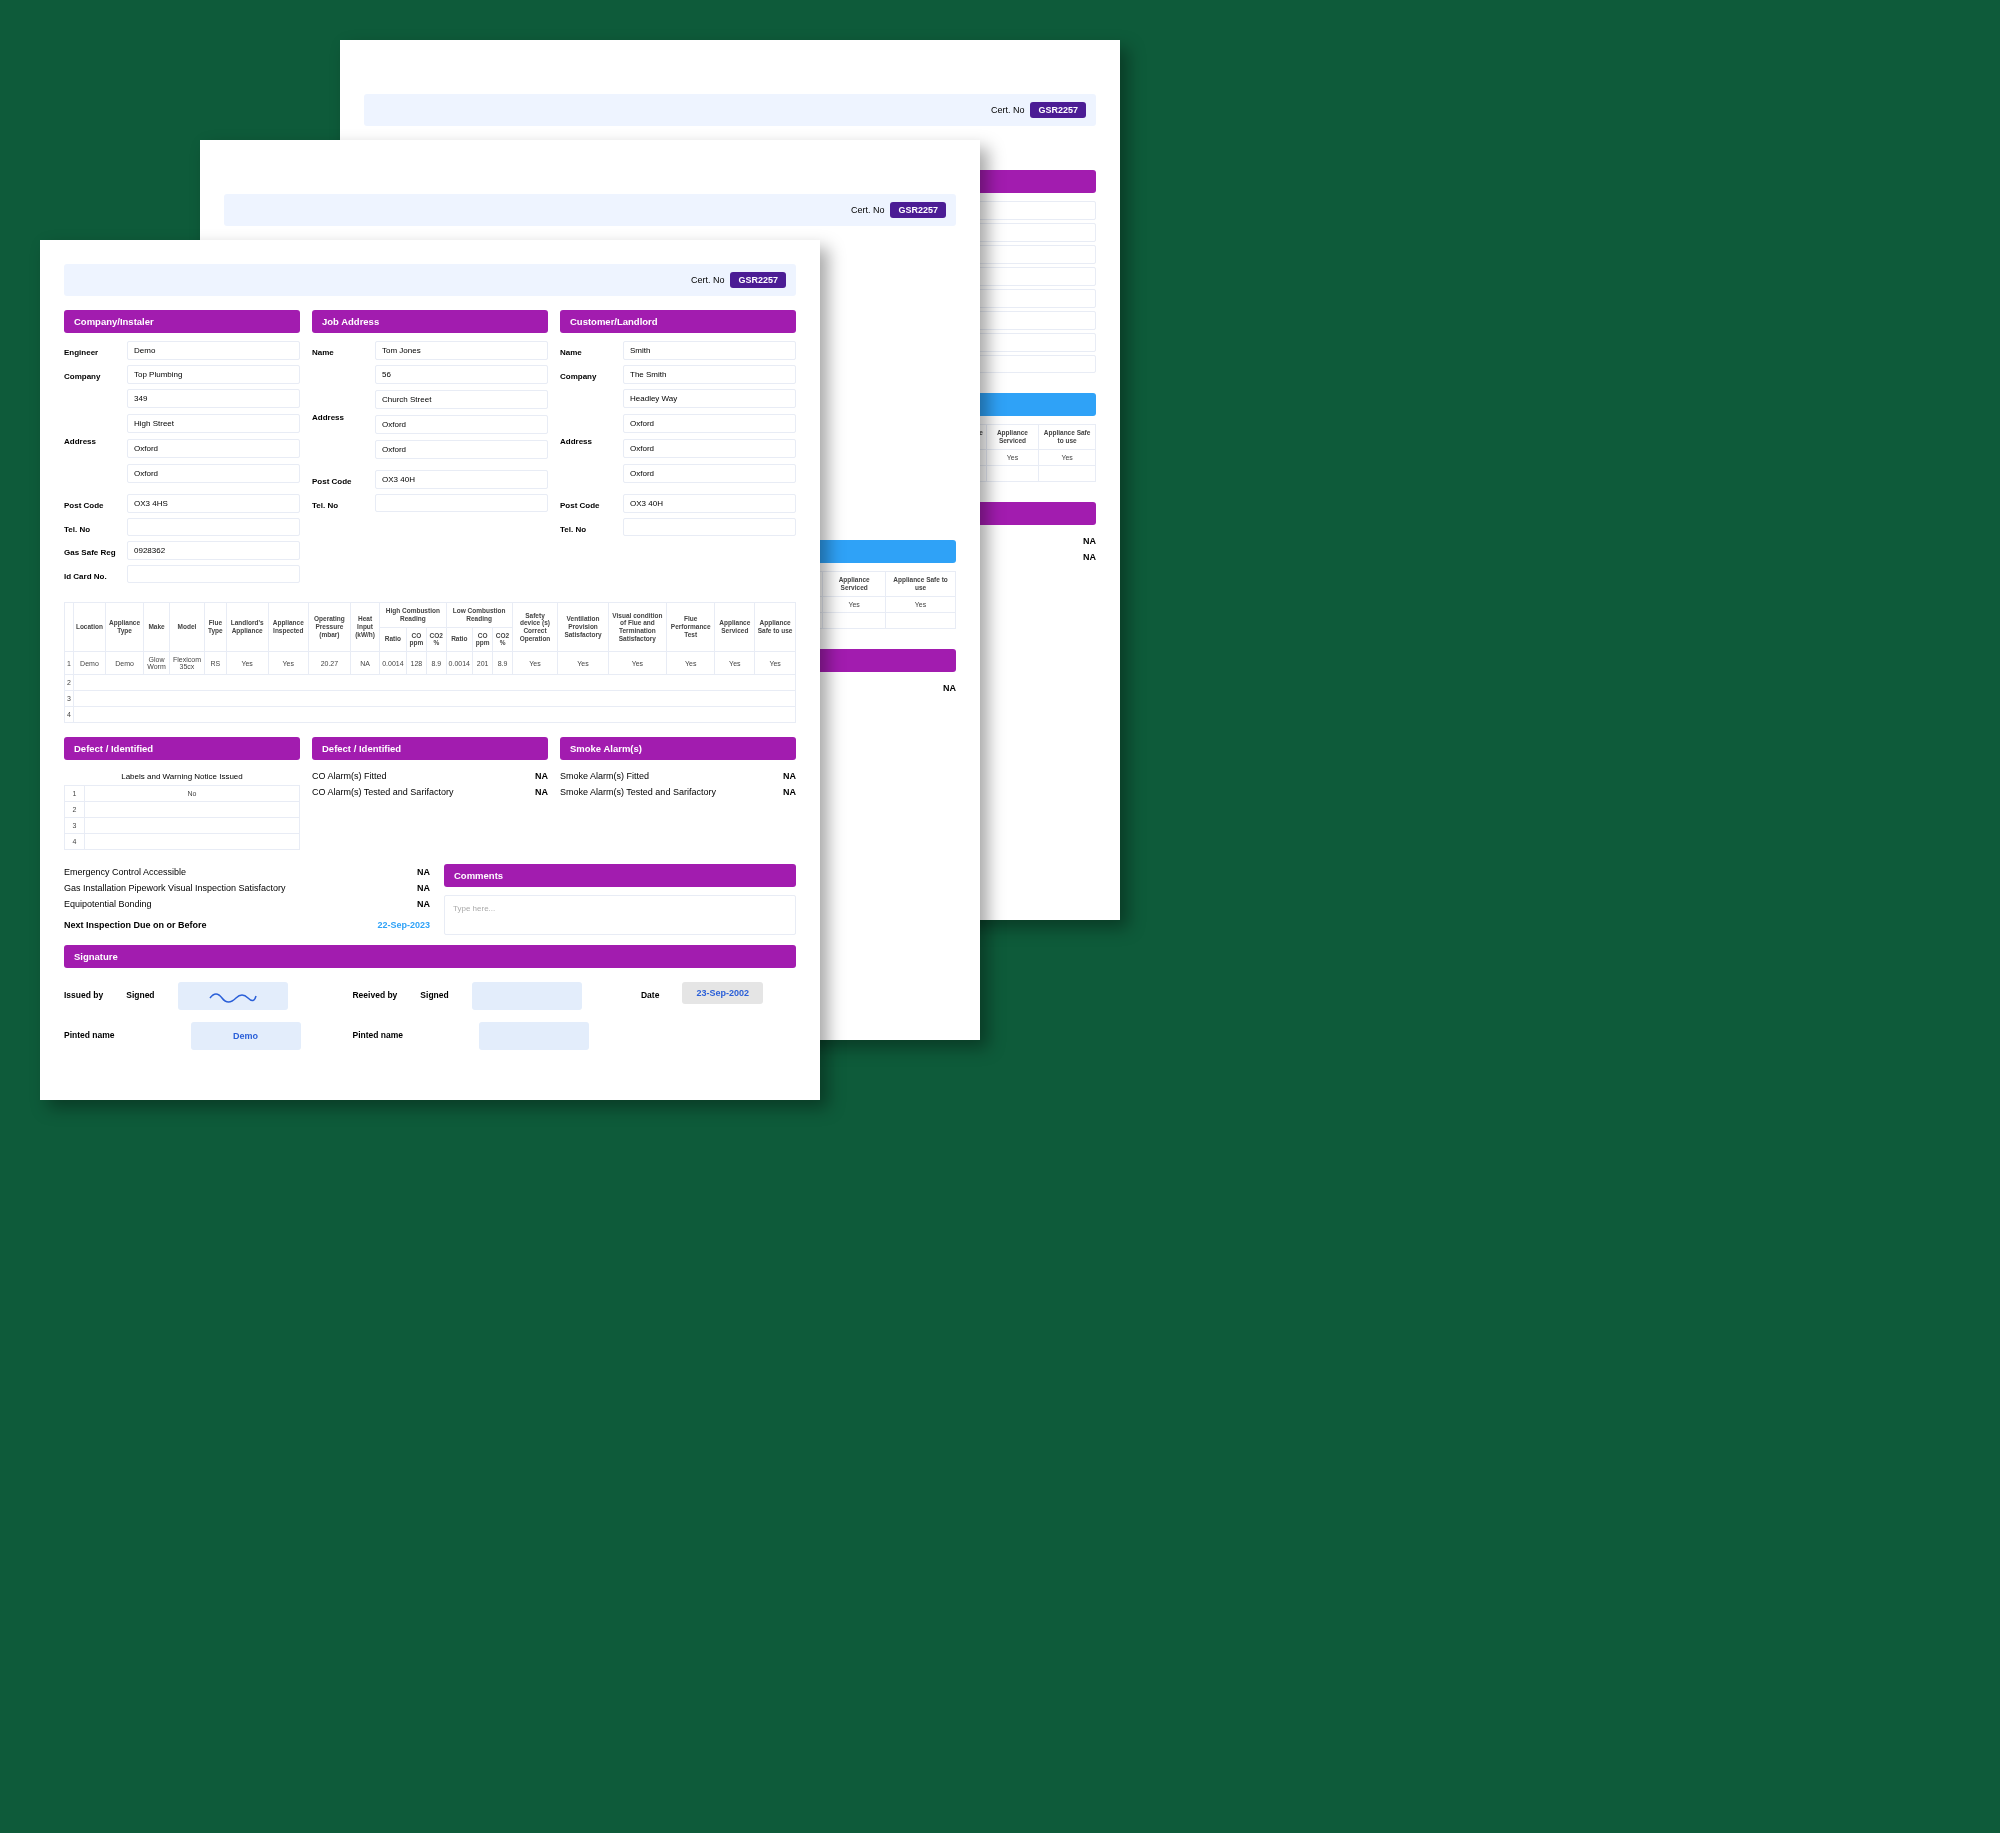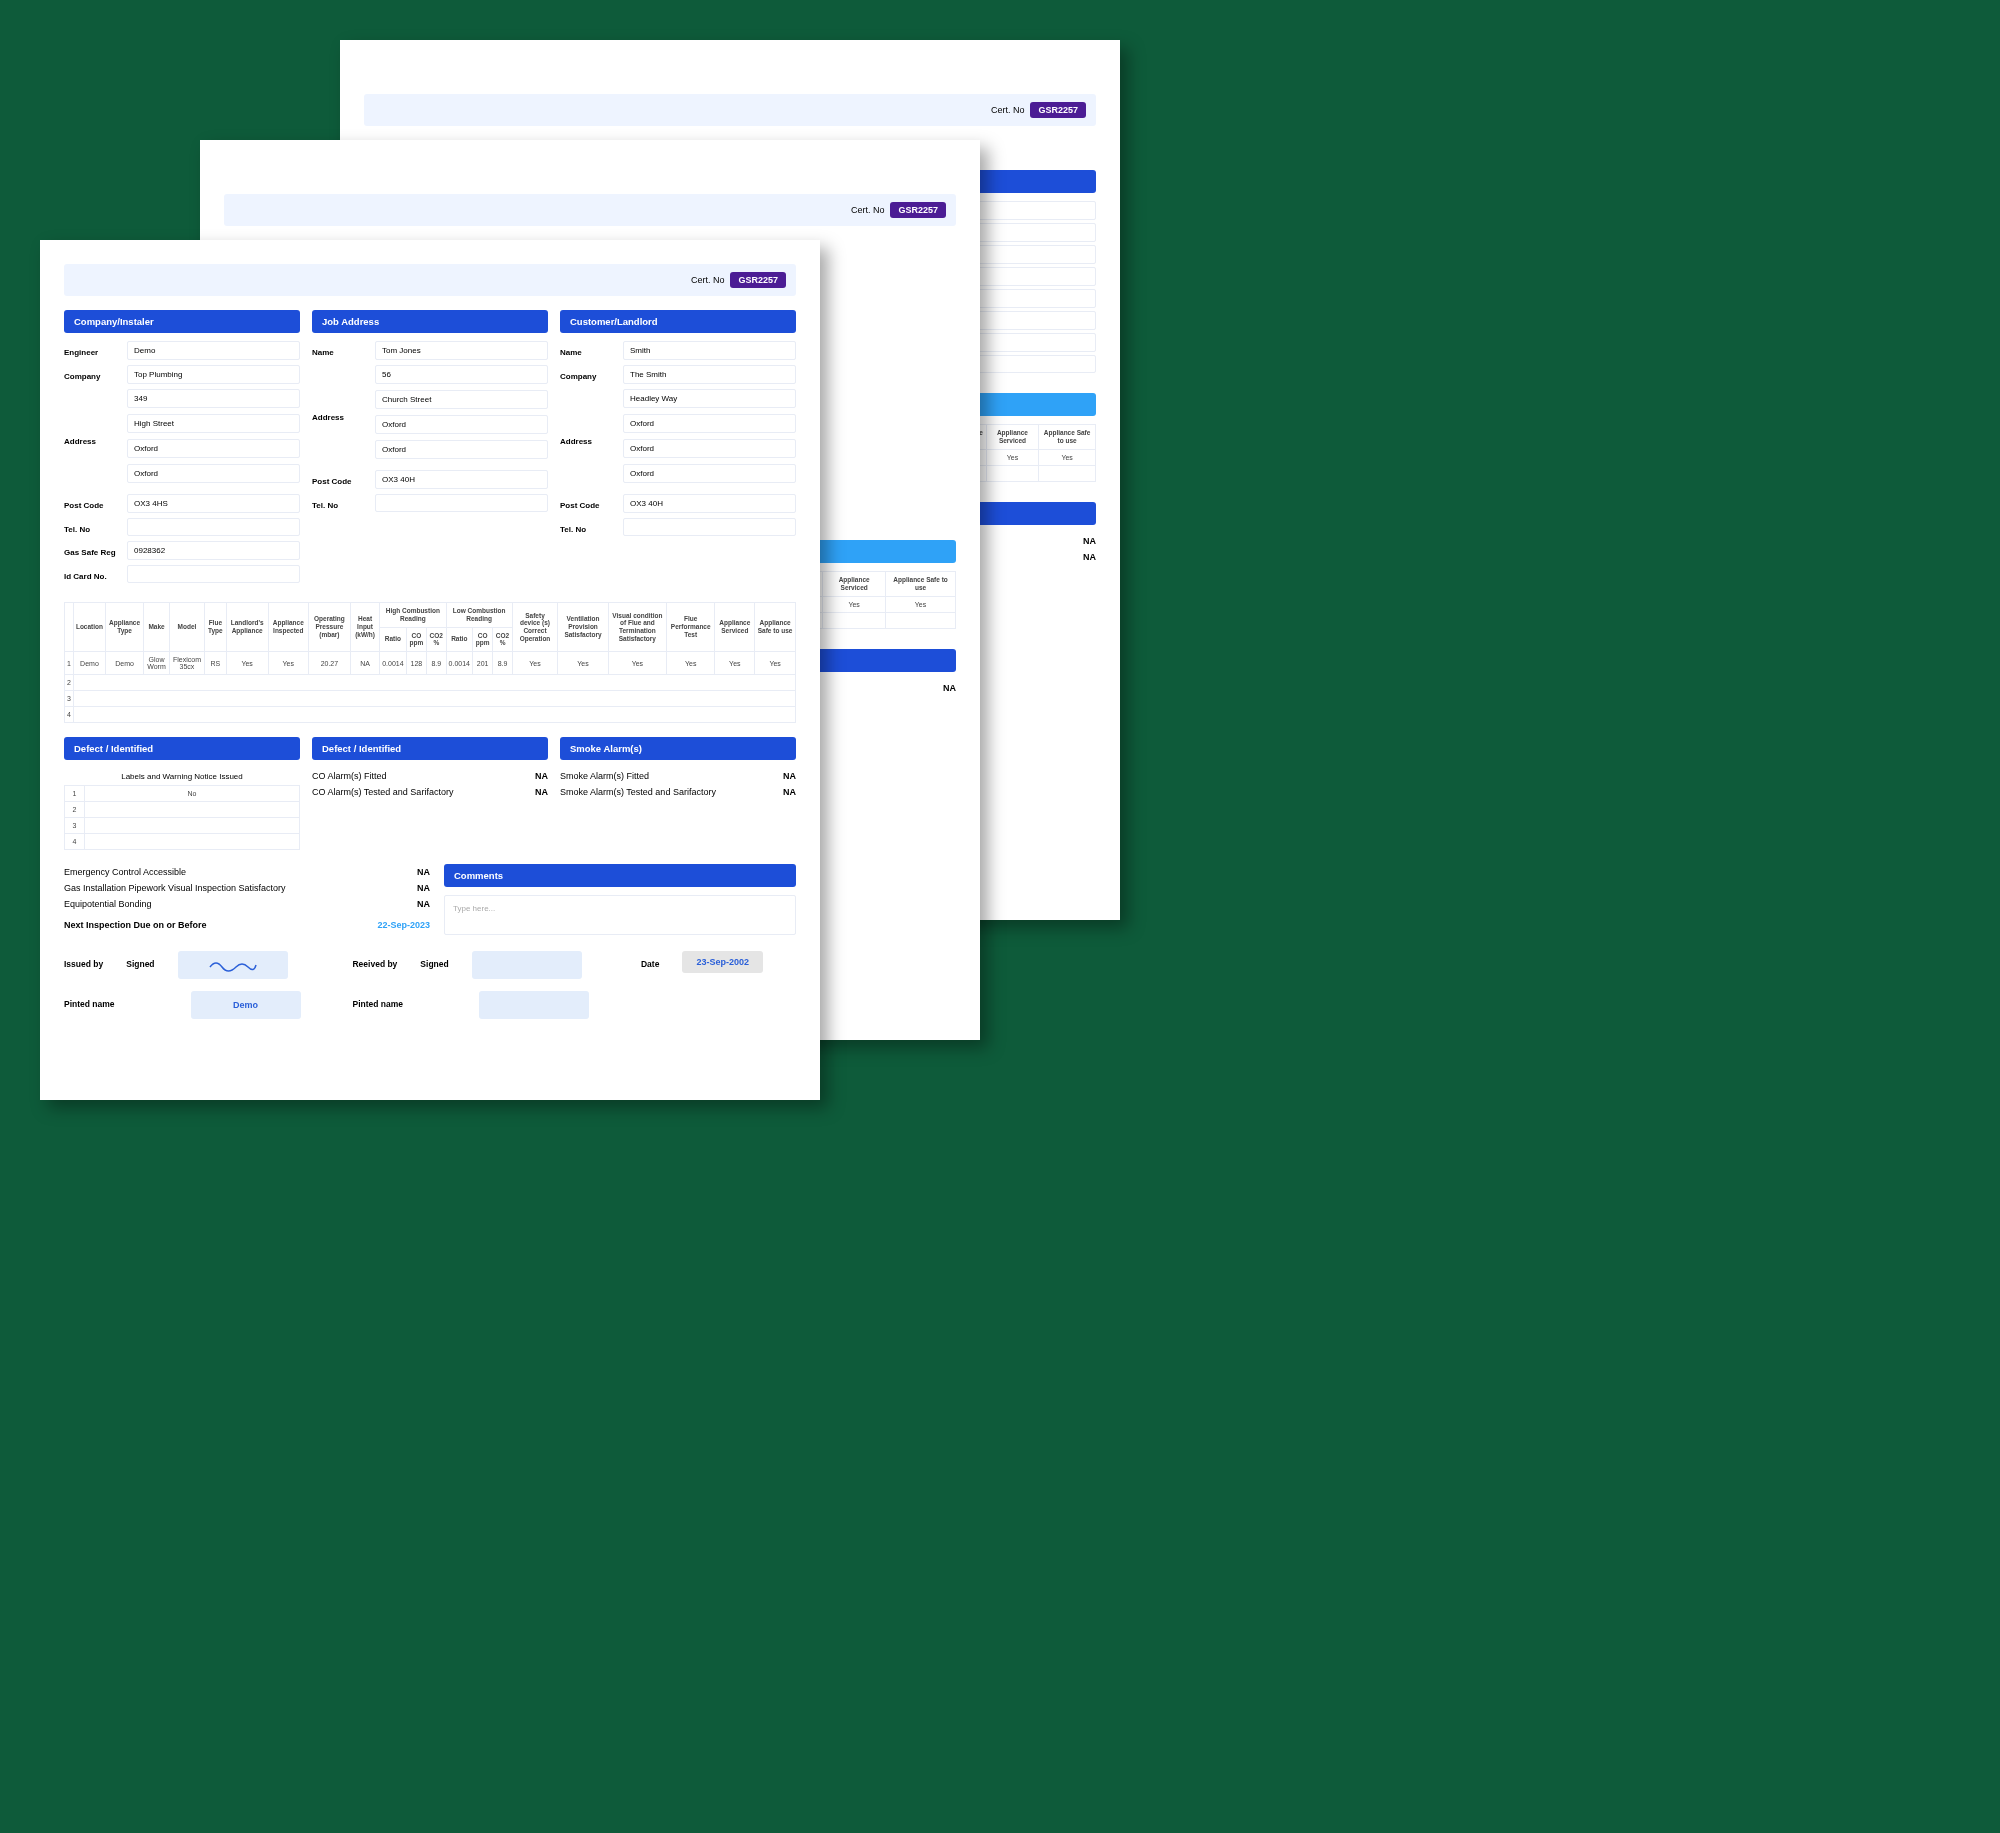--- a/index.html
+++ b/index.html
@@ -8,21 +8,21 @@
 .card{position:absolute;background:#fff;box-shadow:8px 8px 16px rgba(0,0,0,0.35);padding:24px}
 .card.c1{left:300px;top:0;width:780px;height:880px}
 .card.c2{left:160px;top:100px;width:780px;height:900px}
 .card.c3{left:0;top:200px;width:780px;height:860px}
 h1{font-size:26px;font-weight:900;margin-bottom:14px}
 .certbar{background:#eef4ff;padding:8px 10px;display:flex;justify-content:flex-end;align-items:center;gap:6px;margin-bottom:14px;border-radius:3px}
 .certbar .lbl{font-size:9px}
 .badge{background:#4c1d95;color:#fff;padding:3px 8px;border-radius:3px;font-size:9px;font-weight:700}
 .row3{display:flex;gap:12px;margin-bottom:14px}
 .col{flex:1}
-.hdr{background:#1d4ed8;color:#fff;font-weight:700;font-size:9.5px;padding:6px 10px;border-radius:3px;margin-bottom:8px}
+.hdr{background:#a21caf;color:#fff;font-weight:700;font-size:9.5px;padding:6px 10px;border-radius:3px;margin-bottom:8px}
 .hdr.blue{background:#2fa2f7}
 .frow{display:flex;gap:8px;margin-bottom:5px;align-items:center}
 .flbl{width:55px;font-size:8px;font-weight:700;flex-shrink:0;padding-top:4px}
 .fval{flex:1;background:#fff;border:1px solid #e8ecf5;padding:4px 6px;font-size:8px;border-radius:2px;min-height:18px}
 .fvals{flex:1}
 .fvals .fval{margin-bottom:6px}
 table{width:100%;border-collapse:collapse;font-size:7px}
 th,td{border:1px solid #e8ecf5;padding:4px 2px;text-align:center;color:#444}
 th{font-weight:600;font-size:6.5px;line-height:1.2}
 .section2{display:flex;gap:0;margin-bottom:14px}
@@ -388,20 +388,21 @@
             <span class="v">NA</span>
           </div>
       <div class="nextline"><span>Next Inspection Due on or Before</span><span class="d">22-Sep-2023</span></div>
     </div>
     <div class="right">
       <div class="hdr">Comments</div>
       <div class="commentbox">Type here...</div>
     </div>
   </div>
 
+  <div class="hdr">Signature</div>
   <div class="sig">
     <div class="sigcol">
       <span class="siglbl">Issued by</span>
       <span class="siglbl">Signed</span>
       <span class="sigbox">
         <svg class="squiggle" viewBox="0 0 50 16">
               <path d="M2 10 Q8 2 14 10 T28 10 Q34 4 40 10 T48 8" fill="none" stroke="#2a5fd8" stroke-width="1.5"></path>
             </svg>
       </span>
     </div>

